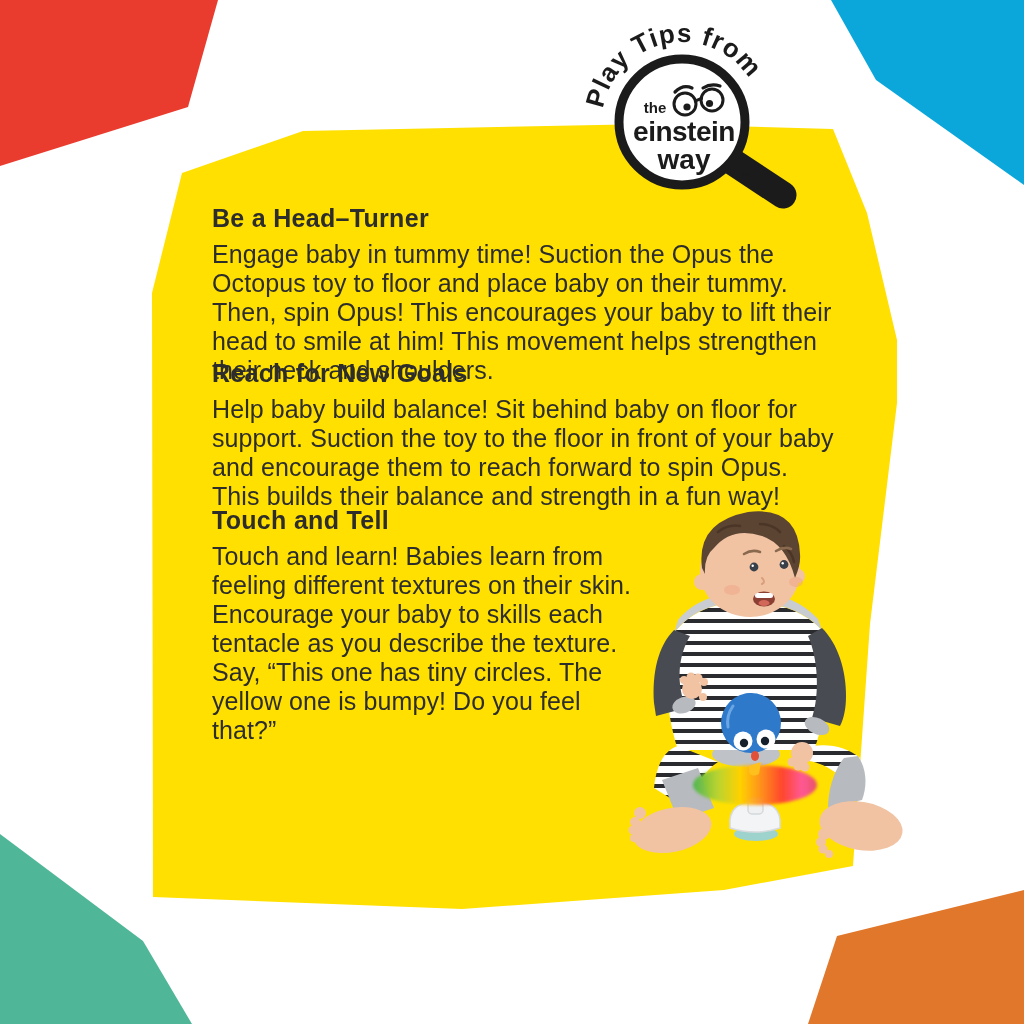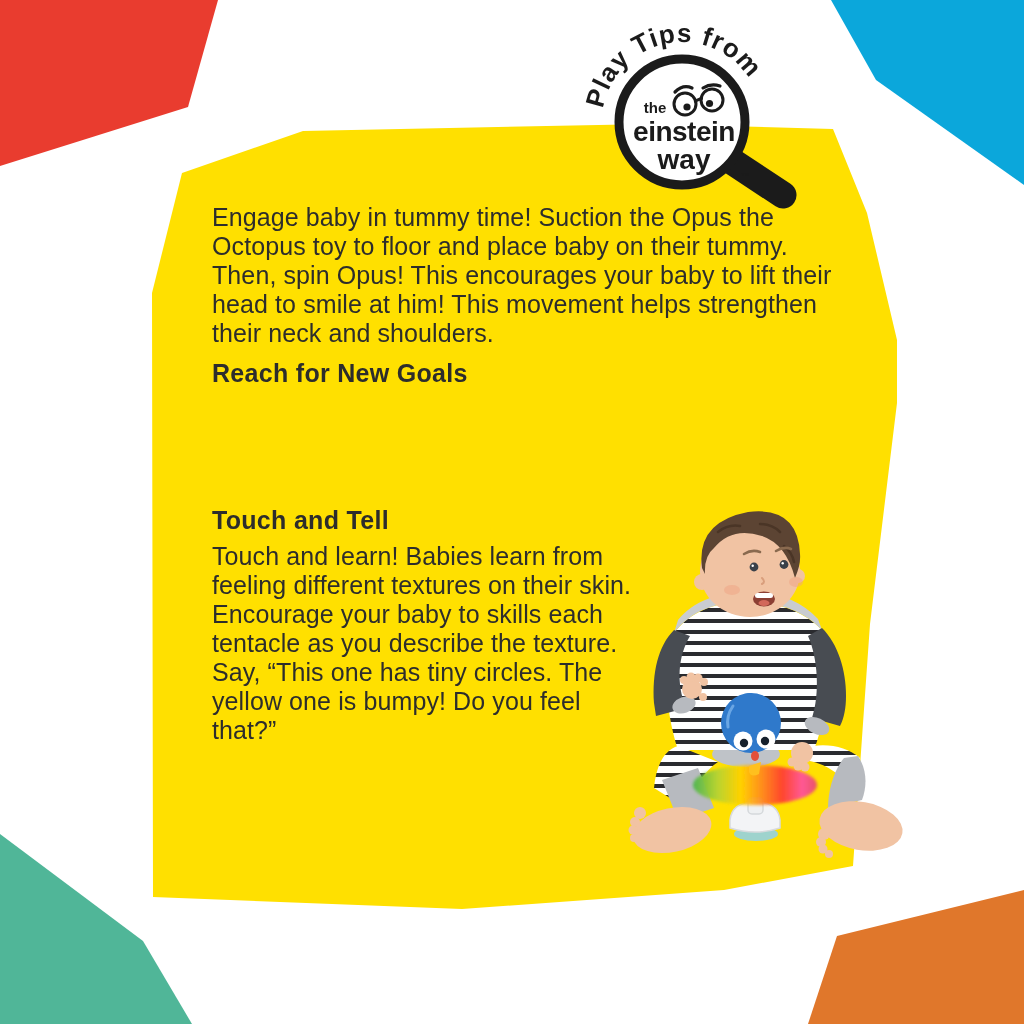--- a/index.html
+++ b/index.html
@@ -60,24 +60,26 @@
       <circle cx="709.5" cy="103.5" r="3.6" style="fill:var(--logo_ink)" stroke="none"></circle>
     </g>
     <text class="logo-text" x="655" y="113" font-size="15" text-anchor="middle">the</text>
     <text class="logo-text" x="684" y="141" font-size="28" letter-spacing="-0.5" text-anchor="middle">einstein</text>
     <text class="logo-text" x="684" y="169" font-size="28" text-anchor="middle">way</text>
     <text class="logo-text" x="741" y="179" font-size="9">™</text>
   </svg>
 
   <div class="tips">
     <section class="tip tip1">
+      <h2>Be a Head–Turner</h2>
       <p>Engage baby in tummy time! Suction the Opus the Octopus toy to floor and place baby on their tummy. Then, spin Opus! This encourages your baby to lift their head to smile at him! This movement helps strengthen their neck and shoulders.</p>
     </section>
     <section class="tip tip2">
       <h2>Reach for New Goals</h2>
+      <p>Help baby build balance! Sit behind baby on floor for support. Suction the toy to the floor in front of your baby and encourage them to reach forward to spin Opus. This builds their balance and strength in a fun way!</p>
     </section>
     <section class="tip tip3">
       <h2>Touch and Tell</h2>
       <p>Touch and learn! Babies learn from feeling different textures on their skin. Encourage your baby to skills each tentacle as you describe the texture. Say, “This one has tiny circles. The yellow one is bumpy! Do you feel that?”</p>
     </section>
     <section class="tip tip4">
     </section>
   </div>
 
   <svg class="layer" style="left:614px;top:498px" width="300" height="360" viewBox="0 0 300 360">

